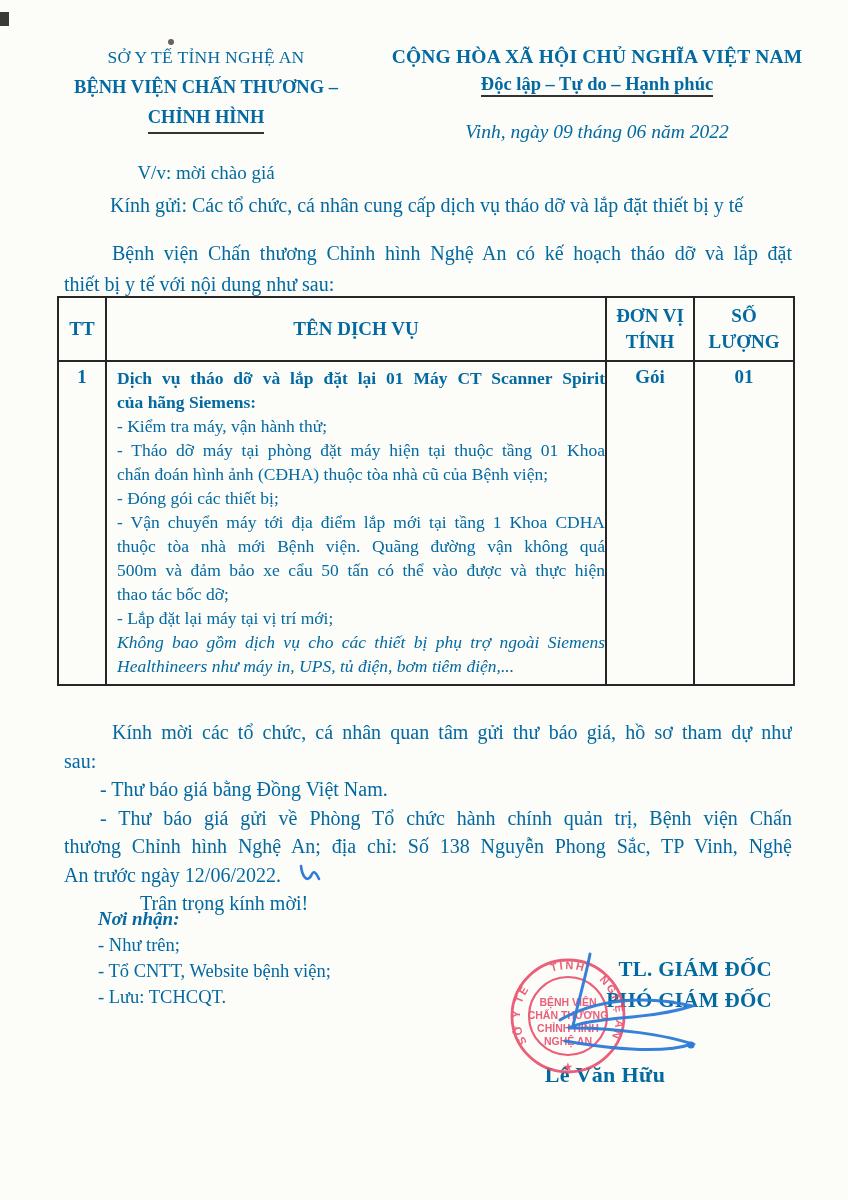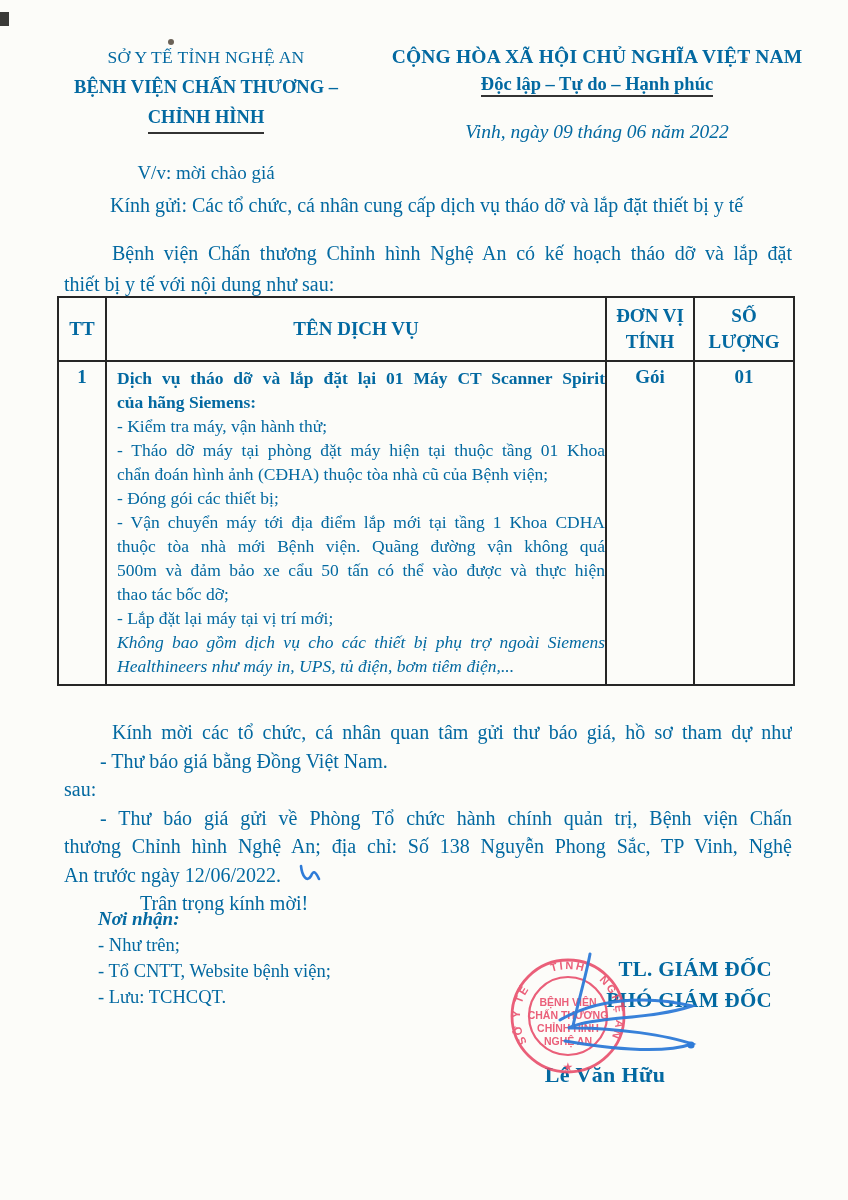--- a/index.html
+++ b/index.html
@@ -117,22 +117,22 @@
         <div class="svc-note ln-end">Healthineers như máy in, UPS, tủ điện, bơm tiêm điện,...</div>
       </td>
       <td class="cell-center">Gói</td>
       <td class="cell-center">01</td>
     </tr>
   </tbody>
     </table>
 
   <div class="para closing">
     <div class="ln ind-lg">Kính mời các tổ chức, cá nhân quan tâm gửi thư báo giá, hồ sơ tham dự như</div>
+    <div class="ln-end">sau:</div>
     <div class="ln-end ind-sm">- Thư báo giá bằng Đồng Việt Nam.</div>
-    <div class="ln-end">sau:</div>
     <div class="ln ind-sm">- Thư báo giá gửi về Phòng Tổ chức hành chính quản trị, Bệnh viện Chấn</div>
     <div class="ln">thương Chỉnh hình Nghệ An; địa chỉ: Số 138 Nguyễn Phong Sắc, TP Vinh, Nghệ</div>
     <div class="ln-end">An trước ngày 12/06/2022.</div>
     <div class="ln-end ind-xl">Trân trọng kính mời!</div>
   </div>
 
   <svg class="tick-svg" width="30" height="28" viewBox="0 0 30 28">
     <path d="M4 4 C 5 14, 10 21, 14 14 C 16 9, 18 8, 22 17" fill="none" stroke="#2e7bd8" stroke-width="2.6" stroke-linecap="round"></path>
   </svg>
 

